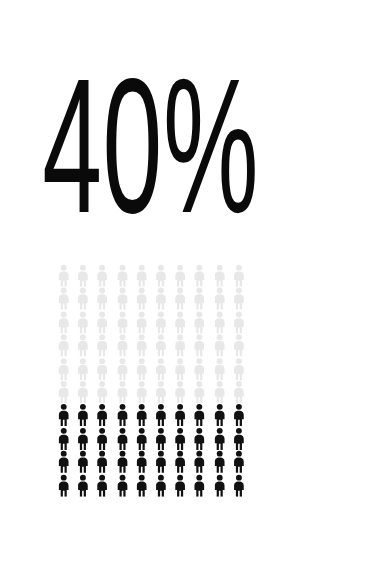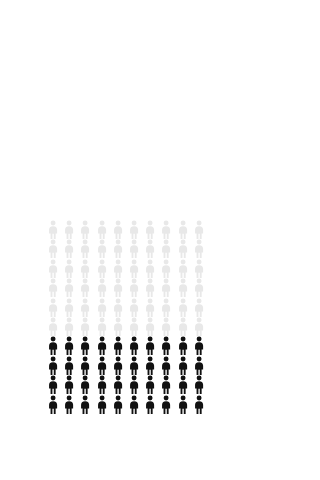--- a/index.html
+++ b/index.html
@@ -88,20 +88,23 @@
   .picto.is-filled svg path,
   .picto.is-filled svg circle {
     fill: #111111;
   }
 </style>
 </head>
 <body>
 
 <div class="infographic">
 
+  <div class="headline-wrap">
+    <span class="headline">40%</span>
+  </div>
 
   <div class="grid-wrap">
     <div class="picto-grid" id="picto-grid">
         <span class="picto is-empty">
           <svg viewBox="0 0 20 26">
             <circle cx="10" cy="4.1" r="3.3"></circle>
             <path d="M10 8.3 C6.1 8.3 4.6 10.2 4.6 13.2 L4.6 18.0 L6.6 18.0 L6.6 25.4 L9.1 25.4 L9.1 18.6 L10.9 18.6 L10.9 25.4 L13.4 25.4 L13.4 18.0 L15.4 18.0 L15.4 13.2 C15.4 10.2 13.9 8.3 10 8.3 Z"></path>
           </svg>
         </span>
         <span class="picto is-empty">

